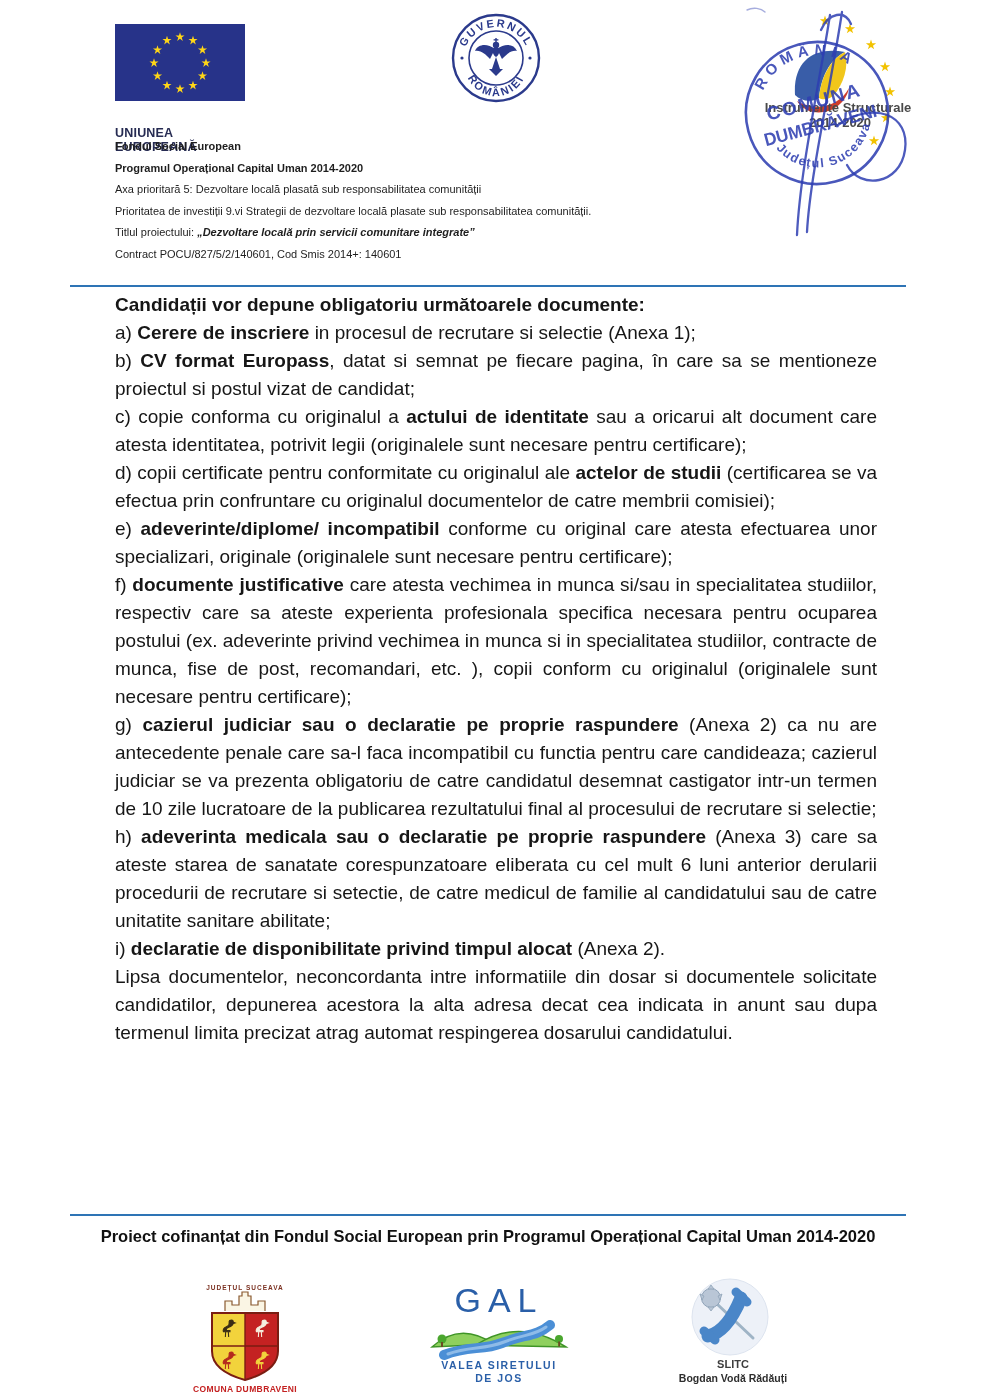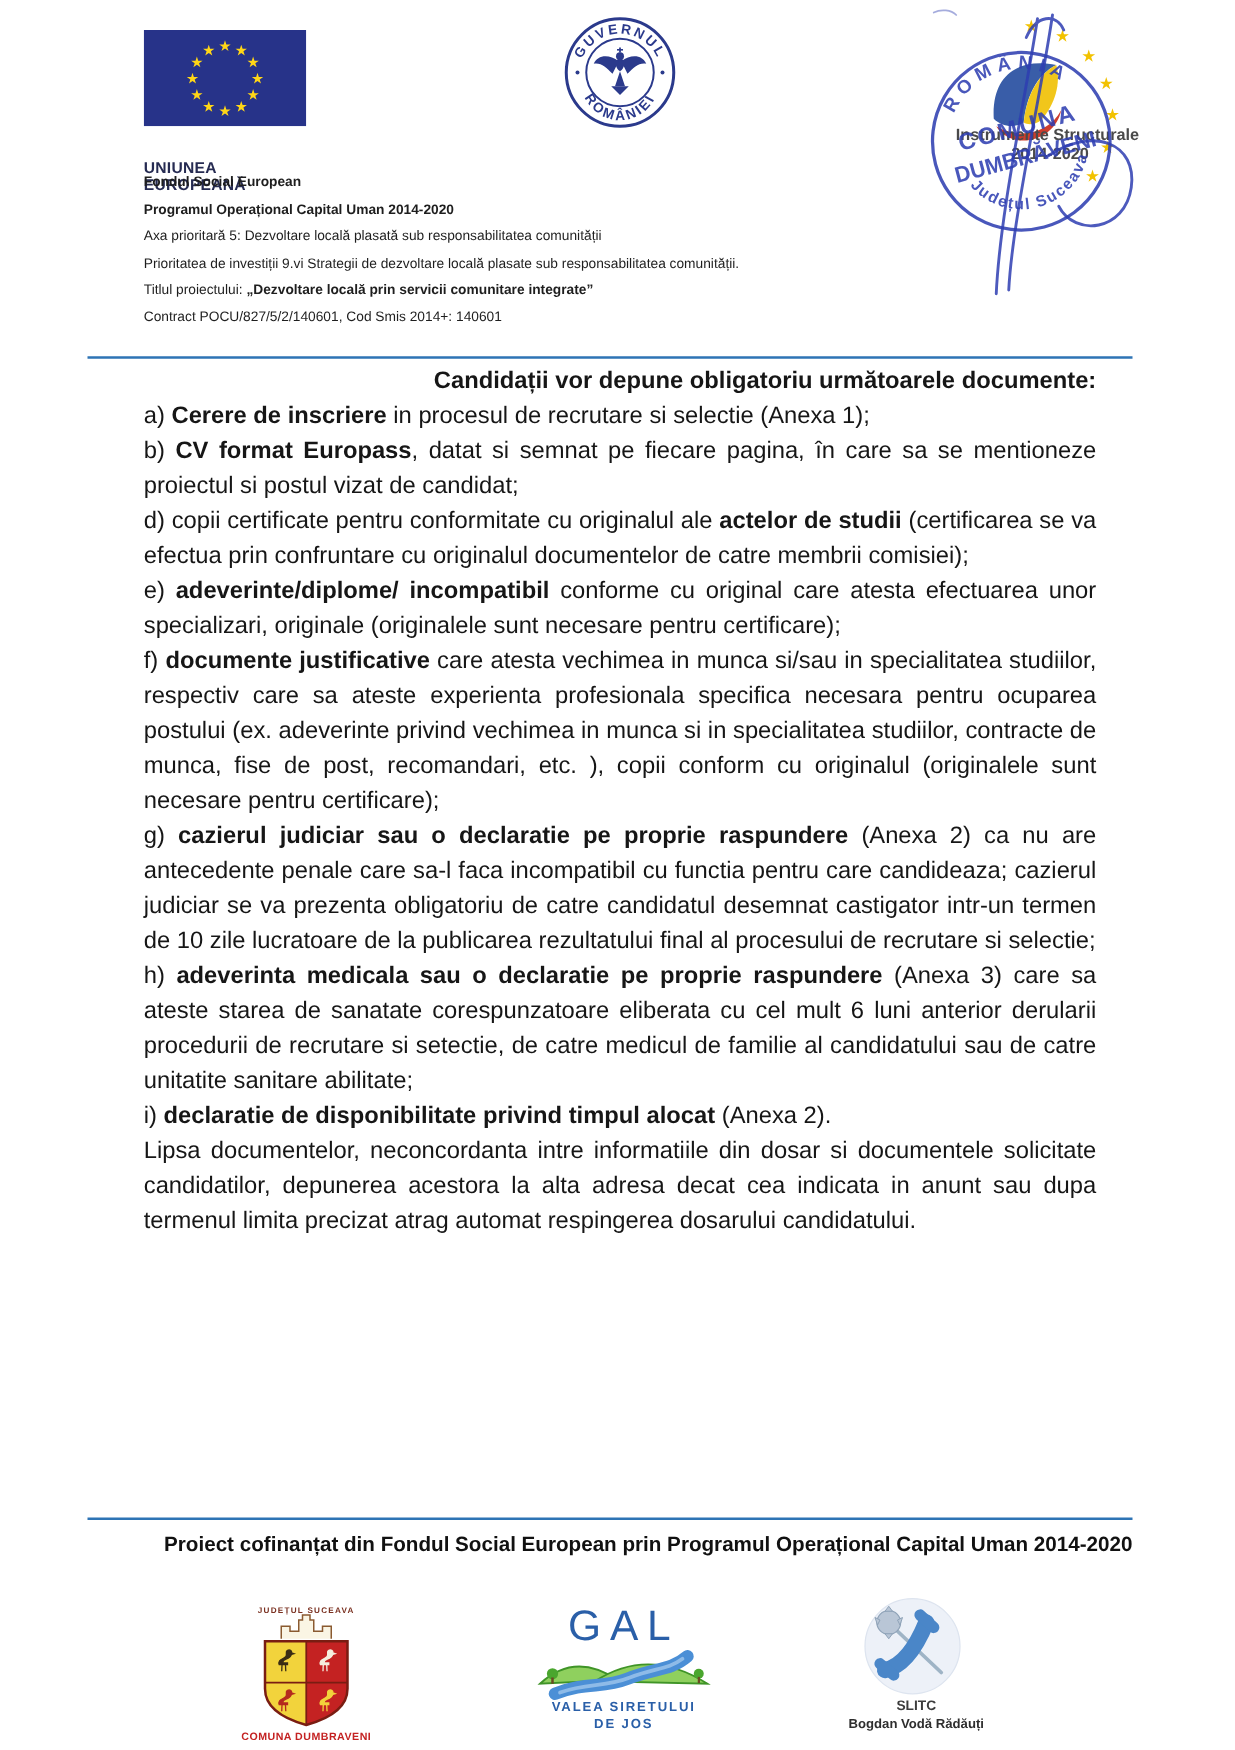--- a/index.html
+++ b/index.html
@@ -9,32 +9,32 @@
   }
   
   .eu-flag-wrap{position:absolute;left:115px;top:24px;width:140px;}
   .eu-flag-label{margin-top:21px;font-size:12.5px;font-weight:700;letter-spacing:.2px;color:#262b52;}
   .gov-seal{position:absolute;left:451px;top:13px;}
   .sf-stamp{position:absolute;left:725px;top:0;z-index:5;pointer-events:none;}
   
   .hdr{position:absolute;left:115px;top:136px;width:812px;font-size:11px;line-height:21.6px;color:#1e1e1e;}
   .hdr div{white-space:nowrap;}
   .hdr .b{font-weight:700;}
-  .hdr .bi{font-weight:700;}
+  .hdr .bi{font-weight:700;font-style:italic;}
   .rule{position:absolute;left:70px;width:836px;height:2px;background:#2e74b5;}
   .rule-top{top:285px;}
   .rule-bottom{top:1214px;}
   
   .body-text{position:absolute;left:115px;top:291px;width:762px;font-size:19px;line-height:28px;color:#161616;}
   .body-text p{margin:0;text-align:justify;}
   .body-text .b{font-weight:700;}
-  .body-text p.intro{font-weight:700;text-align:right;}
+  .body-text p.intro{font-weight:700;text-align:left;}
   .body-text p.spaced{}
   
-  .cofinance{position:absolute;left:70px;top:1227px;width:836px;text-align:right;
+  .cofinance{position:absolute;left:70px;top:1227px;width:836px;text-align:center;
     font-size:16.5px;font-weight:700;color:#111;}
   .coa-logo{position:absolute;left:193px;top:1281px;}
   .gal-logo{position:absolute;left:424px;top:1281px;}
   .slitc-logo{position:absolute;left:675px;top:1276px;}
   svg text{font-family:"Liberation Sans",sans-serif;}
 </style>
 </head>
 <body>
 
 <div class="page">
@@ -144,20 +144,21 @@
     <div><span>Titlul proiectului: </span><span class="bi">„Dezvoltare locală prin servicii comunitare integrate”</span></div>
     <div>Contract POCU/827/5/2/140601, Cod Smis 2014+: 140601</div>
   </div>
 
   <div class="rule rule-top"></div>
 
   <div class="body-text">
     <p class="intro">Candidații vor depune obligatoriu următoarele documente:</p>
     <p><span>a) </span><span class="b">Cerere de inscriere</span><span> in procesul de recrutare si selectie (Anexa 1);</span></p>
     <p><span>b) </span><span class="b">CV format Europass</span><span>, datat si semnat pe fiecare pagina, în care sa se mentioneze proiectul si postul vizat de candidat;</span></p>
+    <p><span>c) copie conforma cu originalul a </span><span class="b">actului de identitate</span><span> sau a oricarui alt document care atesta identitatea, potrivit legii (originalele sunt necesare pentru certificare);</span></p>
     <p><span>d) copii certificate pentru conformitate cu originalul ale </span><span class="b">actelor de studii</span><span> (certificarea se va efectua prin confruntare cu originalul documentelor de catre membrii comisiei);</span></p>
     <p><span>e) </span><span class="b">adeverinte/diplome/ incompatibil</span><span> conforme cu original care atesta efectuarea unor specializari, originale (originalele sunt necesare pentru certificare);</span></p>
     <p><span>f) </span><span class="b">documente justificative</span><span> care atesta vechimea in munca si/sau in specialitatea studiilor, respectiv care sa ateste experienta profesionala specifica necesara pentru ocuparea postului (ex. adeverinte privind vechimea in munca si in specialitatea studiilor, contracte de munca, fise de post, recomandari, etc. ), copii conform cu originalul (originalele sunt necesare pentru certificare);</span></p>
     <p><span>g) </span><span class="b">cazierul judiciar sau o declaratie pe proprie raspundere</span><span> (Anexa 2) ca nu are antecedente penale care sa-l faca incompatibil cu functia pentru care candideaza; cazierul judiciar se va prezenta obligatoriu de catre candidatul desemnat castigator intr-un termen de 10 zile lucratoare de la publicarea rezultatului final al procesului de recrutare si selectie;</span></p>
     <p><span>h) </span><span class="b">adeverinta medicala sau o declaratie pe proprie raspundere</span><span> (Anexa 3) care sa ateste starea de sanatate corespunzatoare eliberata cu cel mult 6 luni anterior derularii procedurii de recrutare si setectie, de catre medicul de familie al candidatului sau de catre unitatite sanitare abilitate;</span></p>
     <p><span>i) </span><span class="b">declaratie de disponibilitate privind timpul alocat</span><span> (Anexa 2).</span></p>
     <p class="spaced">Lipsa documentelor, neconcordanta intre informatiile din dosar si documentele solicitate candidatilor, depunerea acestora la alta adresa decat cea indicata in anunt sau dupa termenul limita precizat atrag automat respingerea dosarului candidatului.</p>
   </div>
 
   <div class="rule rule-bottom"></div>

